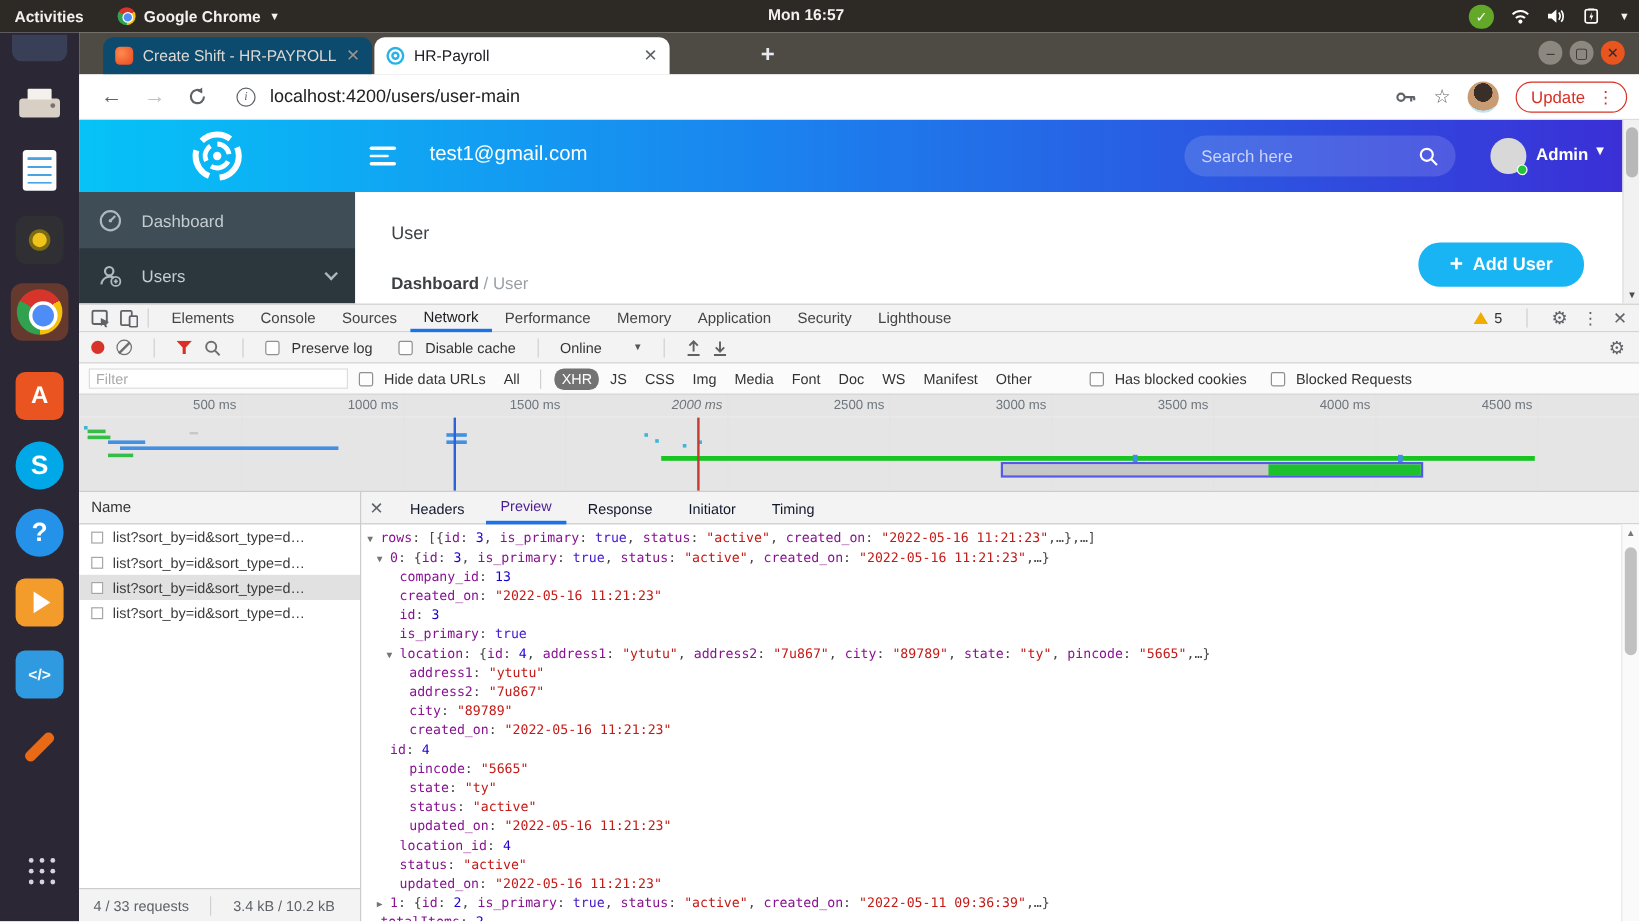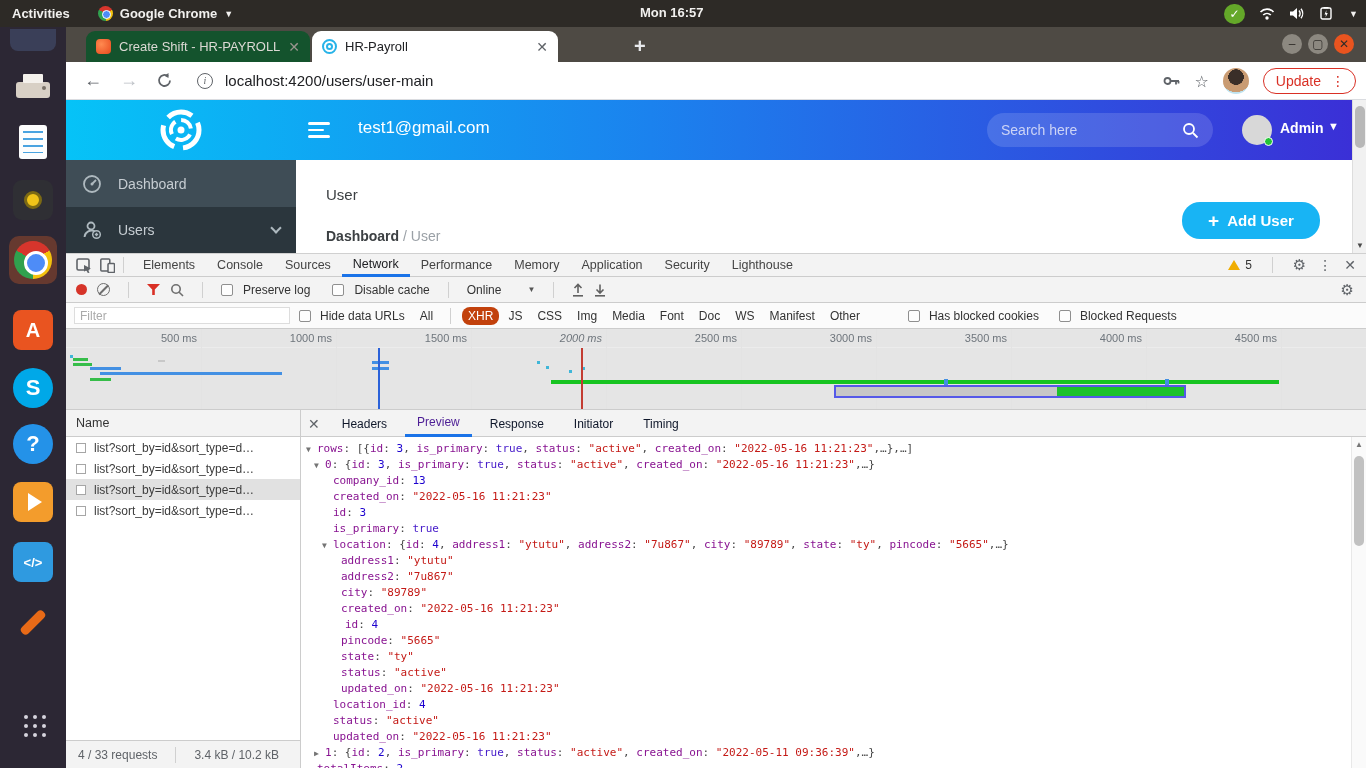--- a/index.html
+++ b/index.html
@@ -29,21 +29,21 @@
 .printer-body:before{content:"";position:absolute;left:7px;top:-8px;width:20px;height:9px;background:#f4f1ec;border-radius:1px}
 .printer-body:after{content:"";position:absolute;right:4px;top:4px;width:4px;height:4px;border-radius:50%;background:#7a7268}
 .doc-icon{width:28px;height:34px;background:#fdfdfd;border-radius:3px;padding:6px 4px}
 .doc-lines{height:100%;background:repeating-linear-gradient(#4aa3e0 0 2px,transparent 2px 7px)}
 .cam-outer{width:40px;height:40px;background:#2f2f34;border-radius:9px;display:flex;align-items:center;justify-content:center}
 .cam-lens{width:18px;height:18px;border-radius:50%;background:#f0c419;border:3px solid #7c6a14}
 .tri-right{width:0;height:0;border-left:14px solid #fff;border-top:9px solid transparent;border-bottom:9px solid transparent;margin-left:4px}
 
 #tabstrip{position:absolute;left:66px;top:27px;width:1300px;height:35px;background:#4e4a44}
 .tab{position:absolute;top:4px;height:31px;border-radius:9px 9px 0 0;display:flex;align-items:center;padding:0 10px;font-size:13px;gap:8px}
-.tab.inactive{left:20px;width:224px;background:#14532d;color:#dcd9d4}
+.tab.inactive{left:20px;width:224px;background:#0c4a6e;color:#dcd9d4}
 .tab.active{left:246px;width:246px;background:#fff;color:#202124}
 .tab .title{flex:1;white-space:nowrap;overflow:hidden}
 .tab .close{font-size:14px;color:#9a958e}
 .tab.active .close{color:#5f6368}
 .fav-orange{width:15px;height:15px;border-radius:4px;background:radial-gradient(circle at 35% 35%,#ff8a50,#e8491d);flex:none}
 .fav-target{width:15px;height:15px;border-radius:50%;border:2px solid #27b3e8;display:flex;align-items:center;justify-content:center;flex:none}
 .fav-target i{display:block;width:7px;height:7px;border-radius:50%;border:2px solid #27b3e8}
 .newtab{position:absolute;left:568px;top:8px;color:#e8eaed;font-size:20px;font-weight:bold}
 .winctl{position:absolute;top:7px;width:20px;height:20px;border-radius:50%;background:#8c8880;color:#2f2c28;display:flex;align-items:center;justify-content:center;font-size:12px}
 .winctl.close{background:#e9541f}
@@ -105,21 +105,21 @@
 .clear-ic:after{content:"";position:absolute;left:-1px;top:4.5px;width:13px;height:1.5px;background:#6e6e6e;transform:rotate(-45deg)}
 .chk{width:12px;height:12px;border:1px solid #8f8f8f;border-radius:2px;background:#fdfdfd;flex:none}
 .tb-lab{color:#333}
 .throttle{display:flex;align-items:center;gap:26px;color:#333}
 .throttle .c{font-size:8px;color:#555}
 #dt-toolbar .gear-r{margin-left:auto;margin-right:12px}
 #dt-filterrow{position:absolute;left:0;top:50px;width:1300px;height:26px;background:#fbfbfb;border-bottom:1px solid #ccc;display:flex;align-items:center;gap:9px;padding-left:8px}
 #filter-input{width:216px;height:17px;border:1px solid #ddd;font-size:12px;padding:0 5px;color:#333;font-family:inherit}
 #filter-input::placeholder{color:#aaa}
 .ftype{padding:2px 6px;color:#333}
-.ftype.act{background:#c2410c;color:#fff;border-radius:8px}
+.ftype.act{background:#737373;color:#fff;border-radius:8px}
 
 #waterfall{position:absolute;left:0;top:76px;width:1300px;height:81px;background:#e5e5e5;border-bottom:1px solid #ccc;overflow:hidden}
 .grid{position:absolute;top:0;bottom:0;width:1px;background:#e3e3e3}
 .ticklab{position:absolute;top:3px;width:68px;text-align:right;font-size:11px;color:#6e757c}
 .hline{position:absolute;left:0;top:18px;width:1300px;height:1px;background:#ececec}
 .bar{position:absolute}
 .bar.blue{background:#4390e3}.bar.green{background:#36bd49}.bar.green2{background:#17c421}.bar.cyan{background:#3fb6d8}.bar.gray{background:#c8c8c8}
 .marker{position:absolute;top:19px;bottom:0;width:1.5px}
 #rangebar{position:absolute;border:2px solid #5559e8;display:flex}
 #rangebar .g1{background:#c7c7c7;height:100%}
@@ -517,21 +517,21 @@
         <div class="jline" style="padding-left: 14px;"><span class="jarrow">▼</span><span class="jk">0</span><span class="jp">: {</span><span class="jk">id</span><span class="jp">: </span><span class="jn">3</span><span class="jp">, </span><span class="jk">is_primary</span><span class="jp">: </span><span class="jb">true</span><span class="jp">, </span><span class="jk">status</span><span class="jp">: </span><span class="js">"active"</span><span class="jp">, </span><span class="jk">created_on</span><span class="jp">: </span><span class="js">"2022-05-16 11:21:23"</span><span class="jp">,…}</span></div>
         <div class="jline" style="padding-left: 22px;"><span class="jarrow"></span><span class="jk">company_id</span><span class="jp">: </span><span class="jn">13</span></div>
         <div class="jline" style="padding-left: 22px;"><span class="jarrow"></span><span class="jk">created_on</span><span class="jp">: </span><span class="js">"2022-05-16 11:21:23"</span></div>
         <div class="jline" style="padding-left: 22px;"><span class="jarrow"></span><span class="jk">id</span><span class="jp">: </span><span class="jn">3</span></div>
         <div class="jline" style="padding-left: 22px;"><span class="jarrow"></span><span class="jk">is_primary</span><span class="jp">: </span><span class="jb">true</span></div>
         <div class="jline" style="padding-left: 22px;"><span class="jarrow">▼</span><span class="jk">location</span><span class="jp">: {</span><span class="jk">id</span><span class="jp">: </span><span class="jn">4</span><span class="jp">, </span><span class="jk">address1</span><span class="jp">: </span><span class="js">"ytutu"</span><span class="jp">, </span><span class="jk">address2</span><span class="jp">: </span><span class="js">"7u867"</span><span class="jp">, </span><span class="jk">city</span><span class="jp">: </span><span class="js">"89789"</span><span class="jp">, </span><span class="jk">state</span><span class="jp">: </span><span class="js">"ty"</span><span class="jp">, </span><span class="jk">pincode</span><span class="jp">: </span><span class="js">"5665"</span><span class="jp">,…}</span></div>
         <div class="jline" style="padding-left: 30px;"><span class="jarrow"></span><span class="jk">address1</span><span class="jp">: </span><span class="js">"ytutu"</span></div>
         <div class="jline" style="padding-left: 30px;"><span class="jarrow"></span><span class="jk">address2</span><span class="jp">: </span><span class="js">"7u867"</span></div>
         <div class="jline" style="padding-left: 30px;"><span class="jarrow"></span><span class="jk">city</span><span class="jp">: </span><span class="js">"89789"</span></div>
         <div class="jline" style="padding-left: 30px;"><span class="jarrow"></span><span class="jk">created_on</span><span class="jp">: </span><span class="js">"2022-05-16 11:21:23"</span></div>
-        <div class="jline" style="padding-left: 34px;"><span class="jarrow"></span><span class="jk">id</span><span class="jp">: </span><span class="jn">4</span></div>
+        <div class="jline" style="padding-left: 14px;"><span class="jarrow"></span><span class="jk">id</span><span class="jp">: </span><span class="jn">4</span></div>
         <div class="jline" style="padding-left: 30px;"><span class="jarrow"></span><span class="jk">pincode</span><span class="jp">: </span><span class="js">"5665"</span></div>
         <div class="jline" style="padding-left: 30px;"><span class="jarrow"></span><span class="jk">state</span><span class="jp">: </span><span class="js">"ty"</span></div>
         <div class="jline" style="padding-left: 30px;"><span class="jarrow"></span><span class="jk">status</span><span class="jp">: </span><span class="js">"active"</span></div>
         <div class="jline" style="padding-left: 30px;"><span class="jarrow"></span><span class="jk">updated_on</span><span class="jp">: </span><span class="js">"2022-05-16 11:21:23"</span></div>
         <div class="jline" style="padding-left: 22px;"><span class="jarrow"></span><span class="jk">location_id</span><span class="jp">: </span><span class="jn">4</span></div>
         <div class="jline" style="padding-left: 22px;"><span class="jarrow"></span><span class="jk">status</span><span class="jp">: </span><span class="js">"active"</span></div>
         <div class="jline" style="padding-left: 22px;"><span class="jarrow"></span><span class="jk">updated_on</span><span class="jp">: </span><span class="js">"2022-05-16 11:21:23"</span></div>
         <div class="jline" style="padding-left: 14px;"><span class="jarrow">▶</span><span class="jk">1</span><span class="jp">: {</span><span class="jk">id</span><span class="jp">: </span><span class="jn">2</span><span class="jp">, </span><span class="jk">is_primary</span><span class="jp">: </span><span class="jb">true</span><span class="jp">, </span><span class="jk">status</span><span class="jp">: </span><span class="js">"active"</span><span class="jp">, </span><span class="jk">created_on</span><span class="jp">: </span><span class="js">"2022-05-11 09:36:39"</span><span class="jp">,…}</span></div>
         <div class="jline" style="padding-left: 6px;"><span class="jarrow"></span><span class="jk">totalItems</span><span class="jp">: </span><span class="jn">2</span></div>
       </div>

